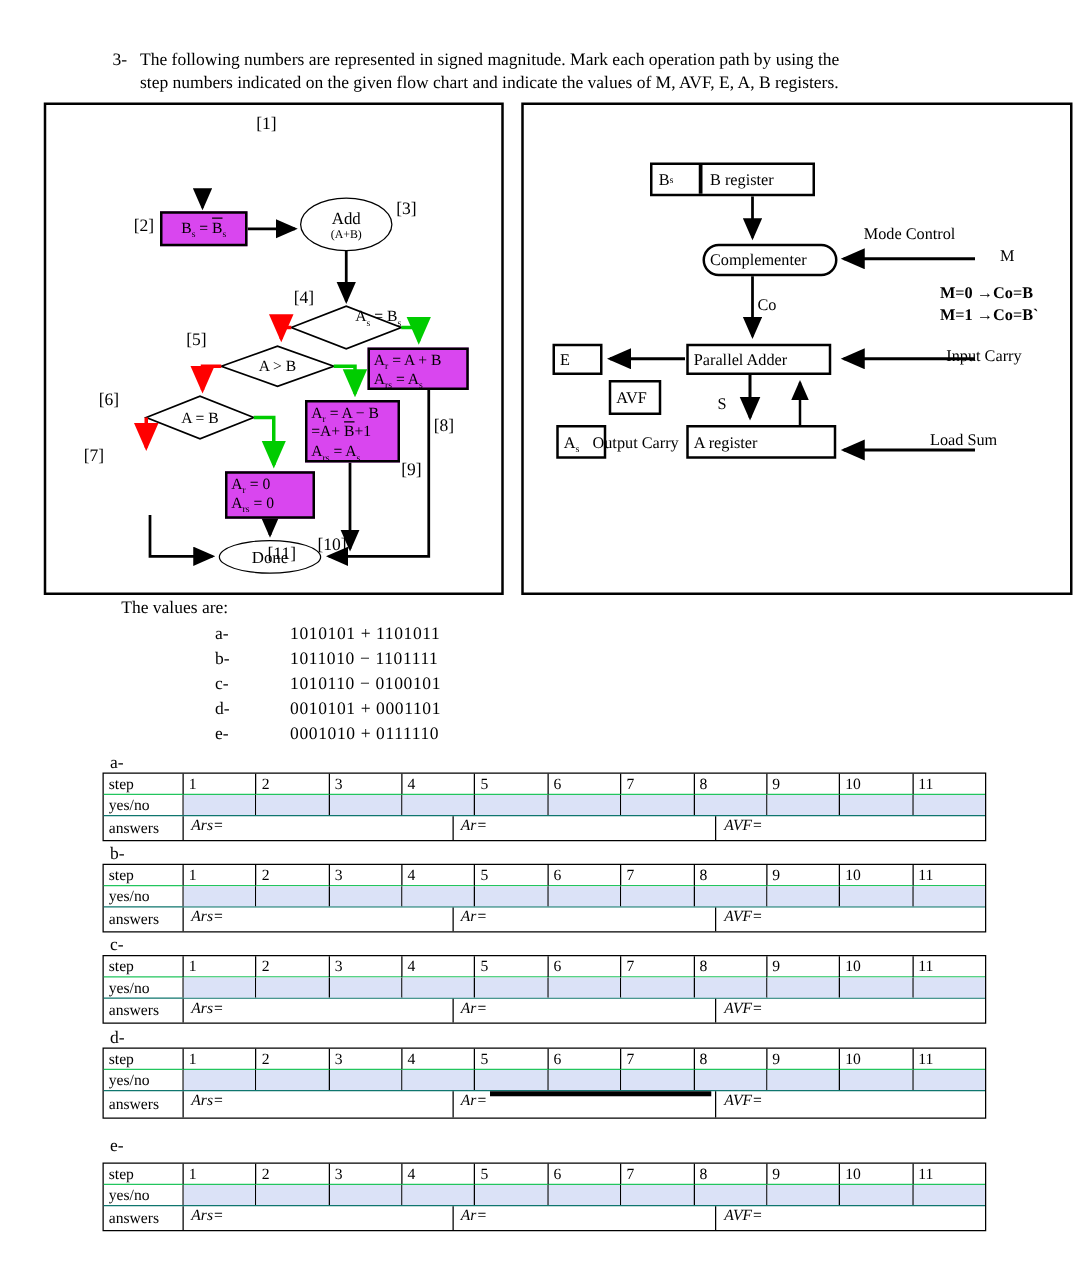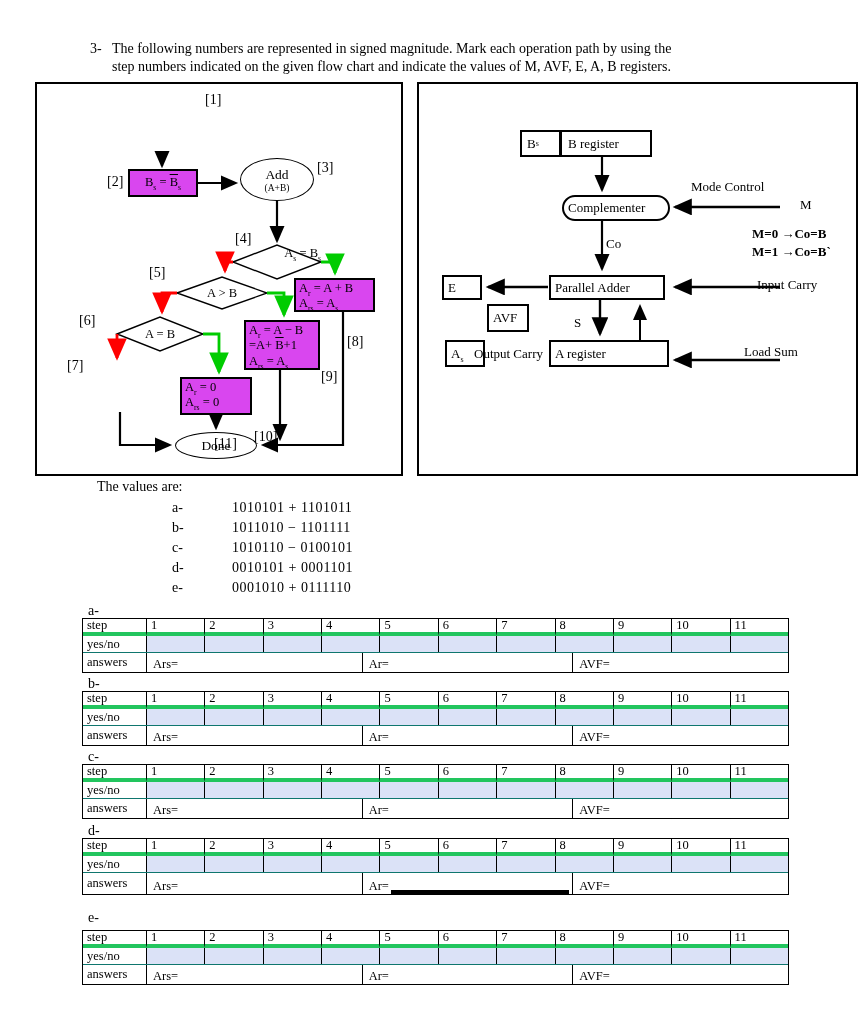--- a/index.html
+++ b/index.html
@@ -51,26 +51,26 @@
   
   .sec-label{ position:absolute; left:88px; font-size:14px; font-weight:bold; }
   .qtable{ position:absolute; left:82px; width:707px; border:1.5px solid #000; background:#fff; }
   .trow{ display:flex; width:100%; }
   .trow.step{ height:17px; }
   .trow.yn{ height:16px; }
   .trow.ans{ height:20px; border-top:1px solid #0f766e; }
   .cell{ border-right:1px solid #000; font-size:12.5px; display:flex; align-items:center; padding-left:4px; }
   .trow.step .cell, .trow.yn .cell{ border-bottom:1px solid #000; }
   .trow.yn .cell{ border-bottom:none; }
-  .trow.step .cell{ border-bottom:4px solid #22c55e; }
+  .trow.step .cell{ border-bottom:1px solid #22c55e; }
   .hdrc{ width:64px; flex:none; }
   .stepc{ flex:1; }
   .cell:last-child{ border-right:none; }
   .sh{ background:var(--highlight); }
-  .acell{ display:flex; align-items:flex-end; padding:0; }
+  .acell{ display:flex; align-items:flex-start; padding:0;font-style:italic; }
   .acell .alabel{ display:flex; align-items:center; padding:0 2px 0 6px; font-size:12.5px; }
   .acell .fill{ flex:1; background:var(--highlight); }
   .acell .fill.input-box{ border:2px solid #000; background:#e2e7f9; margin-right:3px; }
   .aw1{ flex:216 0 0; } .aw2{ flex:211 0 0; } .aw3{ flex:216 0 0; }
 </style>
 </head>
 <body>
 
 <div class="abs title-num">3-</div>
 <div class="abs title-line1">The following numbers are represented in signed magnitude. Mark each operation path by using the</div>

